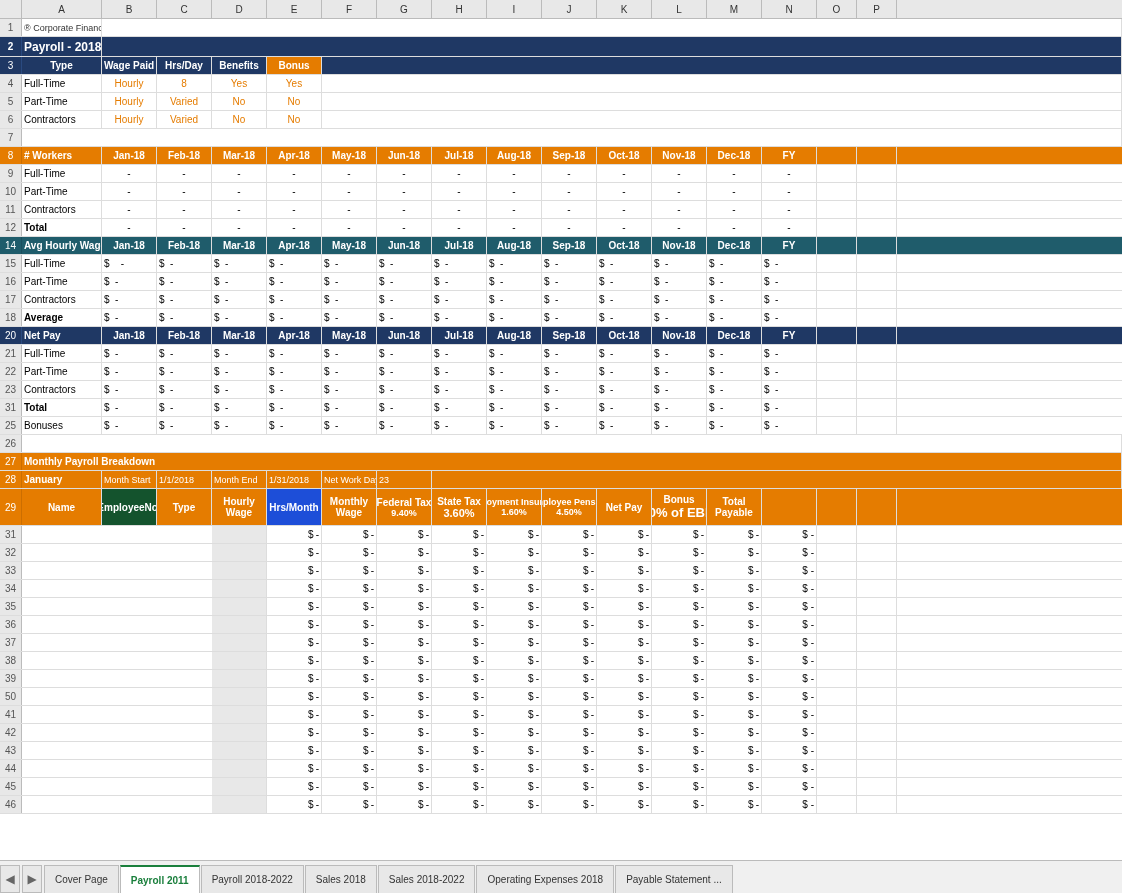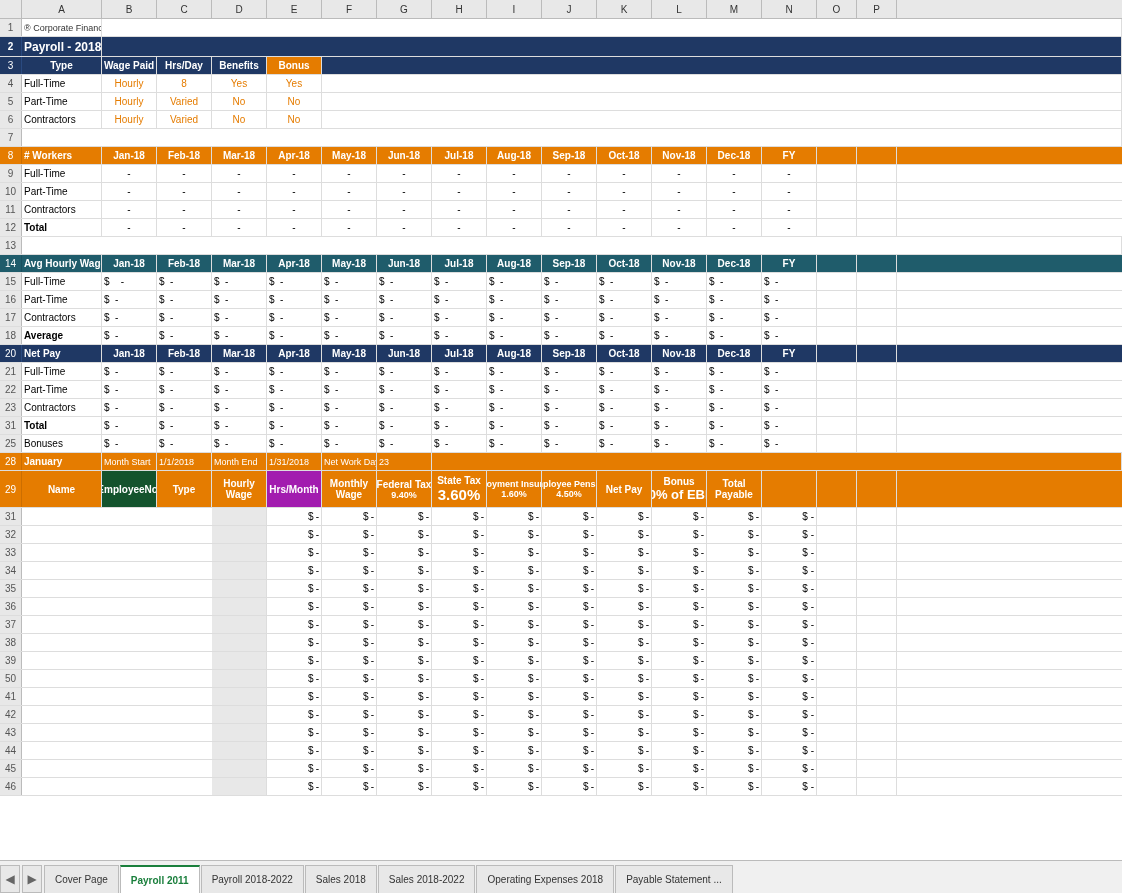--- a/index.html
+++ b/index.html
@@ -243,24 +243,20 @@
       <div class="cell cI center">-</div>
       <div class="cell cJ center">-</div>
       <div class="cell cK center">-</div>
       <div class="cell cL center">-</div>
       <div class="cell cM center">-</div>
       <div class="cell cN center">-</div>
       <div class="cell cO"></div>
       <div class="cell cP"></div>
     </div>
 
-    <div class="grid-row data-row">
-      <div class="row-num">13</div>
-      <div class="cell" style="flex:1"></div>
-    </div>
 
     <div class="grid-row teal-header" style="min-height:18px">
       <div class="row-num" style="background:#1f5c6b;color:#fff;border-right-color:#1a4f5e">14</div>
       <div class="cell cA bold" style="background:#1f5c6b;color:#fff">Avg Hourly Wage</div>
       <div class="cell cB bold center" style="background:#1f5c6b;color:#fff">Jan-18</div>
       <div class="cell cC bold center" style="background:#1f5c6b;color:#fff">Feb-18</div>
       <div class="cell cD bold center" style="background:#1f5c6b;color:#fff">Mar-18</div>
       <div class="cell cE bold center" style="background:#1f5c6b;color:#fff">Apr-18</div>
       <div class="cell cF bold center" style="background:#1f5c6b;color:#fff">May-18</div>
       <div class="cell cG bold center" style="background:#1f5c6b;color:#fff">Jun-18</div>
@@ -469,21 +465,29 @@
       <div class="cell cI" style="font-size:10px">$ &nbsp;-</div>
       <div class="cell cJ" style="font-size:10px">$ &nbsp;-</div>
       <div class="cell cK" style="font-size:10px">$ &nbsp;-</div>
       <div class="cell cL" style="font-size:10px">$ &nbsp;-</div>
       <div class="cell cM" style="font-size:10px">$ &nbsp;-</div>
       <div class="cell cN" style="font-size:10px">$ &nbsp;-</div>
       <div class="cell cO"></div>
       <div class="cell cP"></div>
     </div>
 
-
+    <div class="grid-row data-row">
+      <div class="row-num">26</div>
+      <div class="cell" style="flex:1"></div>
+    </div>
+
+    <div class="grid-row" style="background:#e57c00;color:#fff;min-height:18px">
+      <div class="row-num" style="background:#e57c00;color:#fff;border-right-color:#cc6e00">27</div>
+      <div class="cell bold" style="background:#e57c00;color:#fff;flex:1">Monthly Payroll Breakdown</div>
+    </div>
 
     <div class="grid-row" style="background:#e57c00;color:#fff;min-height:18px">
       <div class="row-num" style="background:#e57c00;color:#fff;border-right-color:#cc6e00">28</div>
       <div class="cell cA bold" style="background:#e57c00;color:#fff">January</div>
       <div class="cell cB" style="background:#e57c00;color:#fff;font-size:9px">Month Start</div>
       <div class="cell cC" style="background:#e57c00;color:#fff;font-size:9px">1/1/2018</div>
       <div class="cell cD" style="background:#e57c00;color:#fff;font-size:9px">Month End</div>
       <div class="cell cE" style="background:#e57c00;color:#fff;font-size:9px">1/31/2018</div>
       <div class="cell cF" style="background:#e57c00;color:#fff;font-size:9px">Net Work Days</div>
       <div class="cell cG" style="background:#e57c00;color:#fff;font-size:9px">23</div>
@@ -495,32 +499,32 @@
       <div class="cell cA bold center dbl-header" style="background:#e57c00;color:#fff">Name</div>
       <div class="cell cB bold center dbl-header" style="background:#14532d;color:#fff;flex-direction:row">
         <span>Employee</span>
         <span>No.</span>
       </div>
       <div class="cell cC bold center dbl-header" style="background:#e57c00;color:#fff">Type</div>
       <div class="cell cD bold center dbl-header" style="background:#e57c00;color:#fff;flex-direction:column">
         <span>Hourly</span>
         <span>Wage</span>
       </div>
-      <div class="cell cE bold center dbl-header" style="background:#a21caf;color:#fff">Hrs/Month</div>
+      <div class="cell cE bold center dbl-header" style="background:#1d4ed8;color:#fff">Hrs/Month</div>
       <div class="cell cF bold center dbl-header" style="background:#e57c00;color:#fff;flex-direction:column">
         <span>Monthly</span>
         <span>Wage</span>
       </div>
       <div class="cell cG bold center dbl-header" style="background:#e57c00;color:#fff;flex-direction:column">
         <span>Federal Tax</span>
         <span style="font-size:9px">9.40%</span>
       </div>
       <div class="cell cH bold center dbl-header" style="background:#e57c00;color:#fff;flex-direction:column">
         <span>State Tax</span>
-        <span style="font-size:15px">3.60%</span>
+        <span style="font-size:11px">3.60%</span>
       </div>
       <div class="cell cI bold center dbl-header" style="background:#e57c00;color:#fff;flex-direction:column">
         <span style="font-size:9px">Employment Insurance</span>
         <span style="font-size:9px">1.60%</span>
       </div>
       <div class="cell cJ bold center dbl-header" style="background:#e57c00;color:#fff;flex-direction:column">
         <span style="font-size:9px">Employee Pension</span>
         <span style="font-size:9px">4.50%</span>
       </div>
       <div class="cell cK bold center dbl-header" style="background:#e57c00;color:#fff">Net Pay</div>

